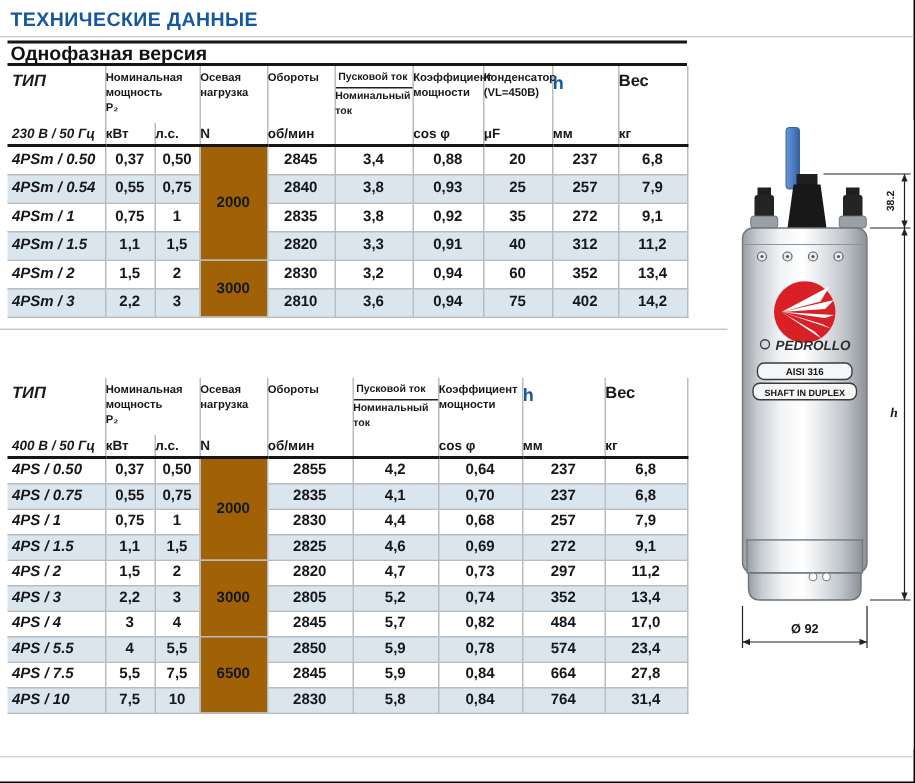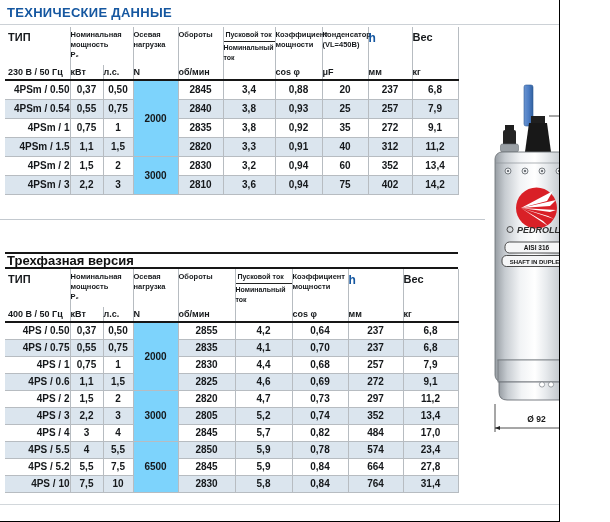--- a/index.html
+++ b/index.html
@@ -1,70 +1,71 @@
 <!DOCTYPE html>
 <html><head>
 <meta charset="utf-8">
 <style>
   * { margin:0; padding:0; box-sizing:border-box; }
   html,body { background:#fff; }
   body { font-family:"Liberation Sans", sans-serif; }
-  .page { position:relative; width:560px; height:522px; background:#fff;
+  .page { position:relative; width:610px; height:522px; background:#fff;
           border-right:1px solid #000; border-bottom:1px solid #000; overflow:hidden; }
 
   .page-title { position:absolute; left:7px; top:5px; font-size:13px; font-weight:bold;
                 color:#1557a0; letter-spacing:.3px; }
   .title-rule { position:absolute; left:0; top:24px; width:610px; height:1px; background:#ccd1d6; }
   .mid-rule   { position:absolute; left:0; top:219px; width:610px; height:1px; background:#c3c9cf; z-index:0; }
   .bottom-rule{ position:absolute; left:0; top:504px; width:610px; height:1px; background:#d2d7db; z-index:0; }
 
   .tbl-block { position:absolute; left:5px; width:453px; z-index:1; background:transparent; }
   #block-single { top:27px; }
   #block-three  { top:252px; }
   .section-title { height:17px; border-top:2px solid #161616; border-bottom:2px solid #161616;
                    font-size:13px; font-weight:bold; color:#101010; line-height:13px; padding:0 2px; }
 
   table { border-collapse:collapse; width:453px; table-layout:fixed; background:#fff; }
   th, td { border-left:1px solid #b7bcc1; border-right:1px solid #b7bcc1; }
-  th:first-child, td:first-child { border-left:none; }
+  th:first-child, td:first-child { border-left:none;font-style:italic; }
 
   thead th { vertical-align:top; padding-top:3px; font-size:7.5px; font-weight:bold;
              color:#16191c; line-height:1.35; text-align:left; }
   thead tr.main-row th { height:38px; }
   thead tr.units-row th { height:15px; vertical-align:middle; padding-top:0; font-size:9px;
                           border-bottom:2px solid #161616; }
   th.th-type    { text-align:left; padding-left:3px; font-size:11px; }
   th.th-voltage { text-align:left; padding-left:3px; font-size:10.5px;margin-top:38px; }
   th.th-h       { font-size:12px; color:#1557a0; }
   th.th-weight  { font-size:11px; }
   .frac { display:inline-block; font-size:7px; font-weight:bold; }
   .frac .num { display:block; border-bottom:1px solid #222; padding:0 2px 1.5px; margin-bottom:1.5px; }
   .frac .den { display:block; }
 
   tbody td { height:19px; font-size:10px; font-weight:bold; color:#15181b; text-align:center;
              border-top:1px solid #b7bcc1; border-bottom:1px solid #b7bcc1; }
   #tbl-three tbody td { height:17px; }
-  tbody td.c-type { text-align:right; padding-left:3px; }
+  tbody td.c-type { text-align:left; padding-left:3px; }
   tbody tr.stripe td { background:#dbe5ee; }
-  tbody tr td.axial, tbody tr.stripe td.axial { background:#7dd3fc; }
+  tbody tr td.axial, tbody tr.stripe td.axial { background:#a16207; }
 
   .pump { position:absolute; left:485px; top:80px; width:125px; height:420px; background:#fff; z-index:2; }
   .pump svg { display:block; }
 </style>
 </head>
 <body>
 
 <div class="page">
 
   <div class="page-title">ТЕХНИЧЕСКИЕ ДАННЫЕ</div>
   <div class="title-rule"></div>
   <div class="mid-rule"></div>
   <div class="bottom-rule"></div>
 
   <div class="tbl-block" id="block-single">
+    <div class="section-title">Однофазная версия</div>
     <table id="tbl-single">
       <colgroup>
         <col style="width:65px">
           <col style="width:33px">
           <col style="width:30px">
           <col style="width:45px">
         <col style="width:45px">
           <col style="width:52px">
           <col style="width:47px">
           <col style="width:46px">
@@ -181,21 +182,20 @@
             <td class="c-cos_phi">0,94</td>
             <td class="c-capacitor">75</td>
             <td class="c-h">402</td>
             <td class="c-weight">14,2</td>
           </tr>
         </tbody>
     </table>
   </div>
 
   <div class="tbl-block" id="block-three">
-    <div class="section-title">Трехфазная версия</div>
     <table id="tbl-three">
       <colgroup>
         <col style="width:65px">
           <col style="width:33px">
           <col style="width:30px">
           <col style="width:45px">
         <col style="width:57px">
           <col style="width:57px">
           <col style="width:56px">
           <col style="width:55px">
@@ -265,21 +265,21 @@
             <td class="c-type">4PS / 1</td>
             <td class="c-kw">0,75</td>
             <td class="c-hp">1</td>
             <td class="c-rpm">2830</td>
             <td class="c-current_ratio">4,4</td>
             <td class="c-cos_phi">0,68</td>
             <td class="c-h">257</td>
             <td class="c-weight">7,9</td>
           </tr>
           <tr class="stripe">
-            <td class="c-type">4PS / 0.6</td>
+            <td class="c-type">4PS / 1.5</td>
             <td class="c-kw">1,1</td>
             <td class="c-hp">1,5</td>
             <td class="c-rpm">2825</td>
             <td class="c-current_ratio">4,6</td>
             <td class="c-cos_phi">0,69</td>
             <td class="c-h">272</td>
             <td class="c-weight">9,1</td>
           </tr>
           <tr>
             <td class="c-type">4PS / 2</td>
@@ -317,21 +317,21 @@
             <td class="c-kw">4</td>
             <td class="c-hp">5,5</td>
             <td rowspan="3" class="axial">6500</td>
             <td class="c-rpm">2850</td>
             <td class="c-current_ratio">5,9</td>
             <td class="c-cos_phi">0,78</td>
             <td class="c-h">574</td>
             <td class="c-weight">23,4</td>
           </tr>
           <tr>
-            <td class="c-type">4PS / 5.2</td>
+            <td class="c-type">4PS / 7.5</td>
             <td class="c-kw">5,5</td>
             <td class="c-hp">7,5</td>
             <td class="c-rpm">2845</td>
             <td class="c-current_ratio">5,9</td>
             <td class="c-cos_phi">0,84</td>
             <td class="c-h">664</td>
             <td class="c-weight">27,8</td>
           </tr>
           <tr class="stripe">
             <td class="c-type">4PS / 10</td>

